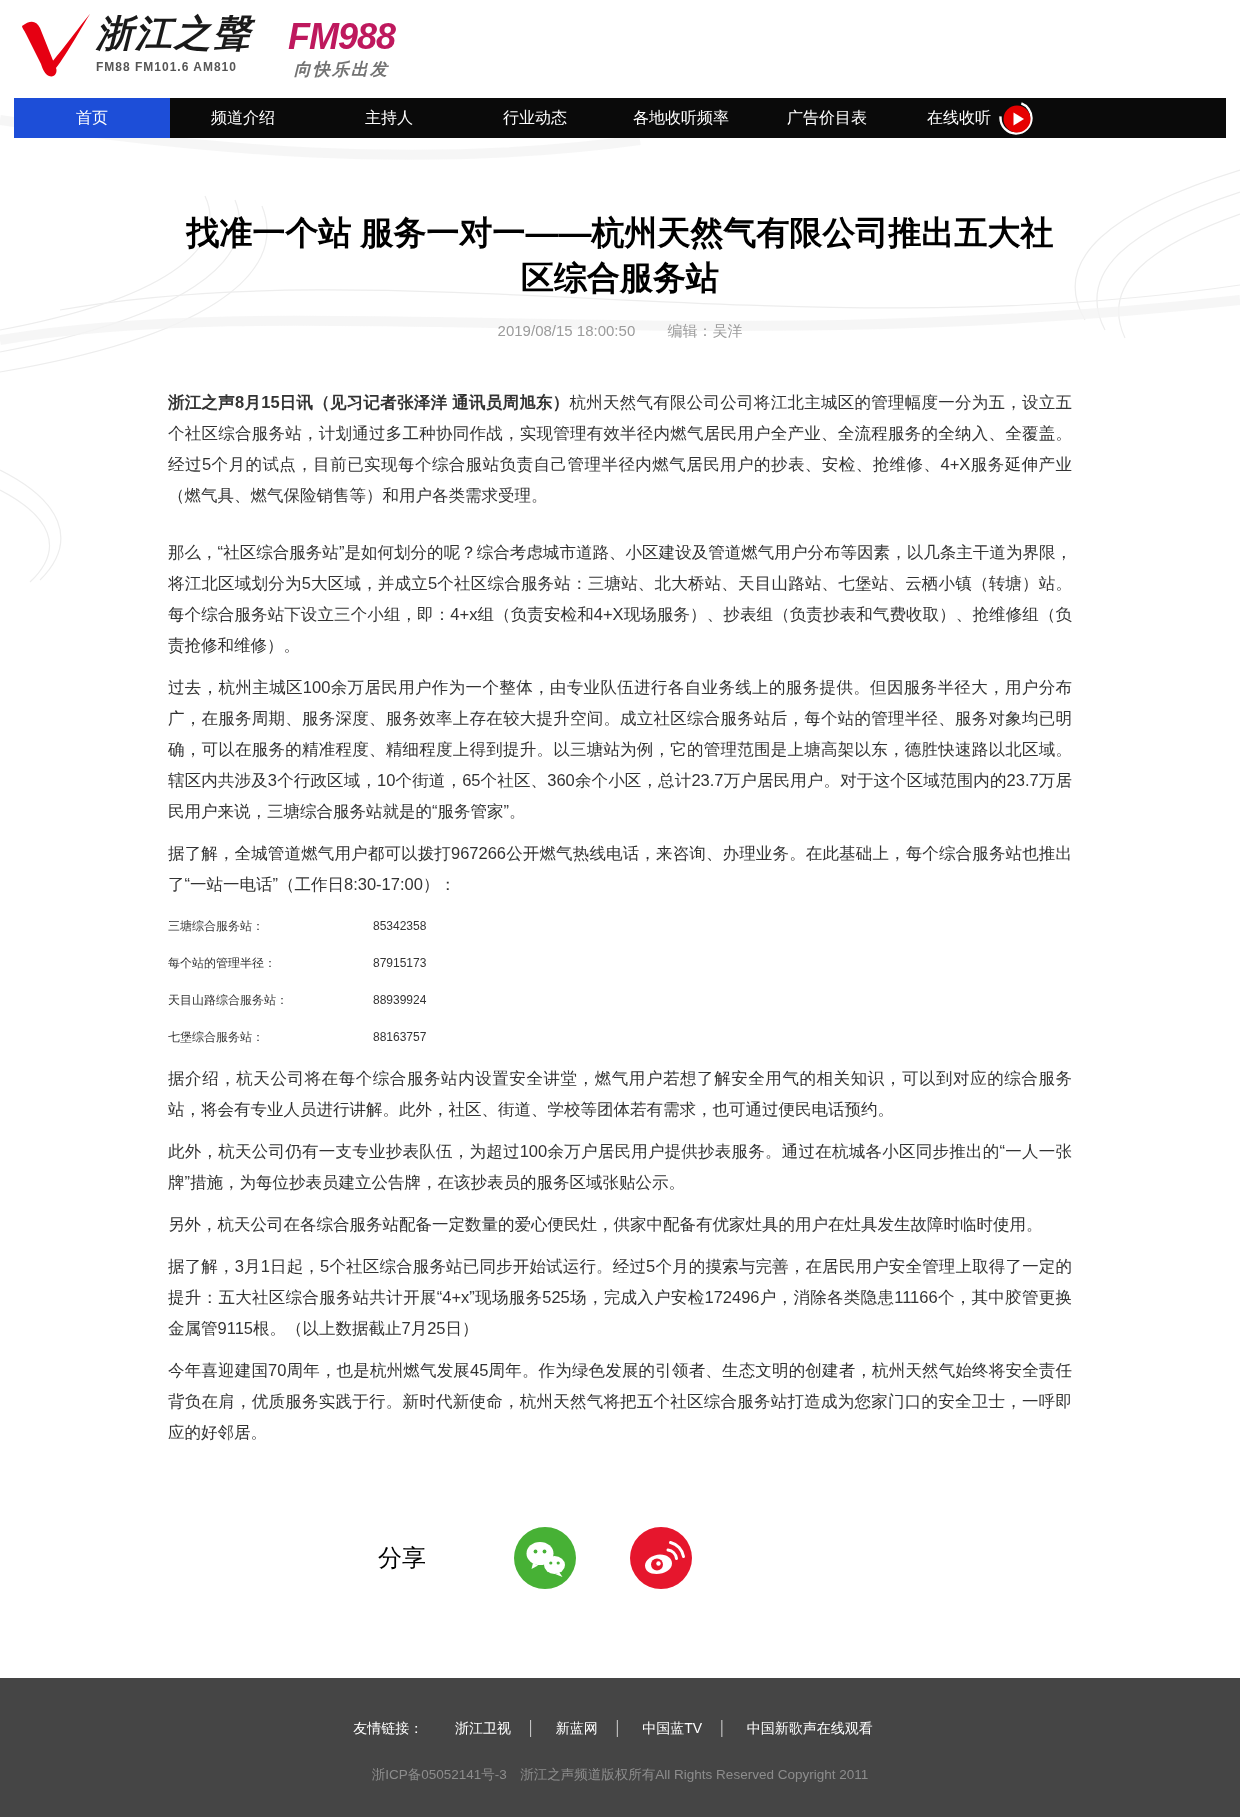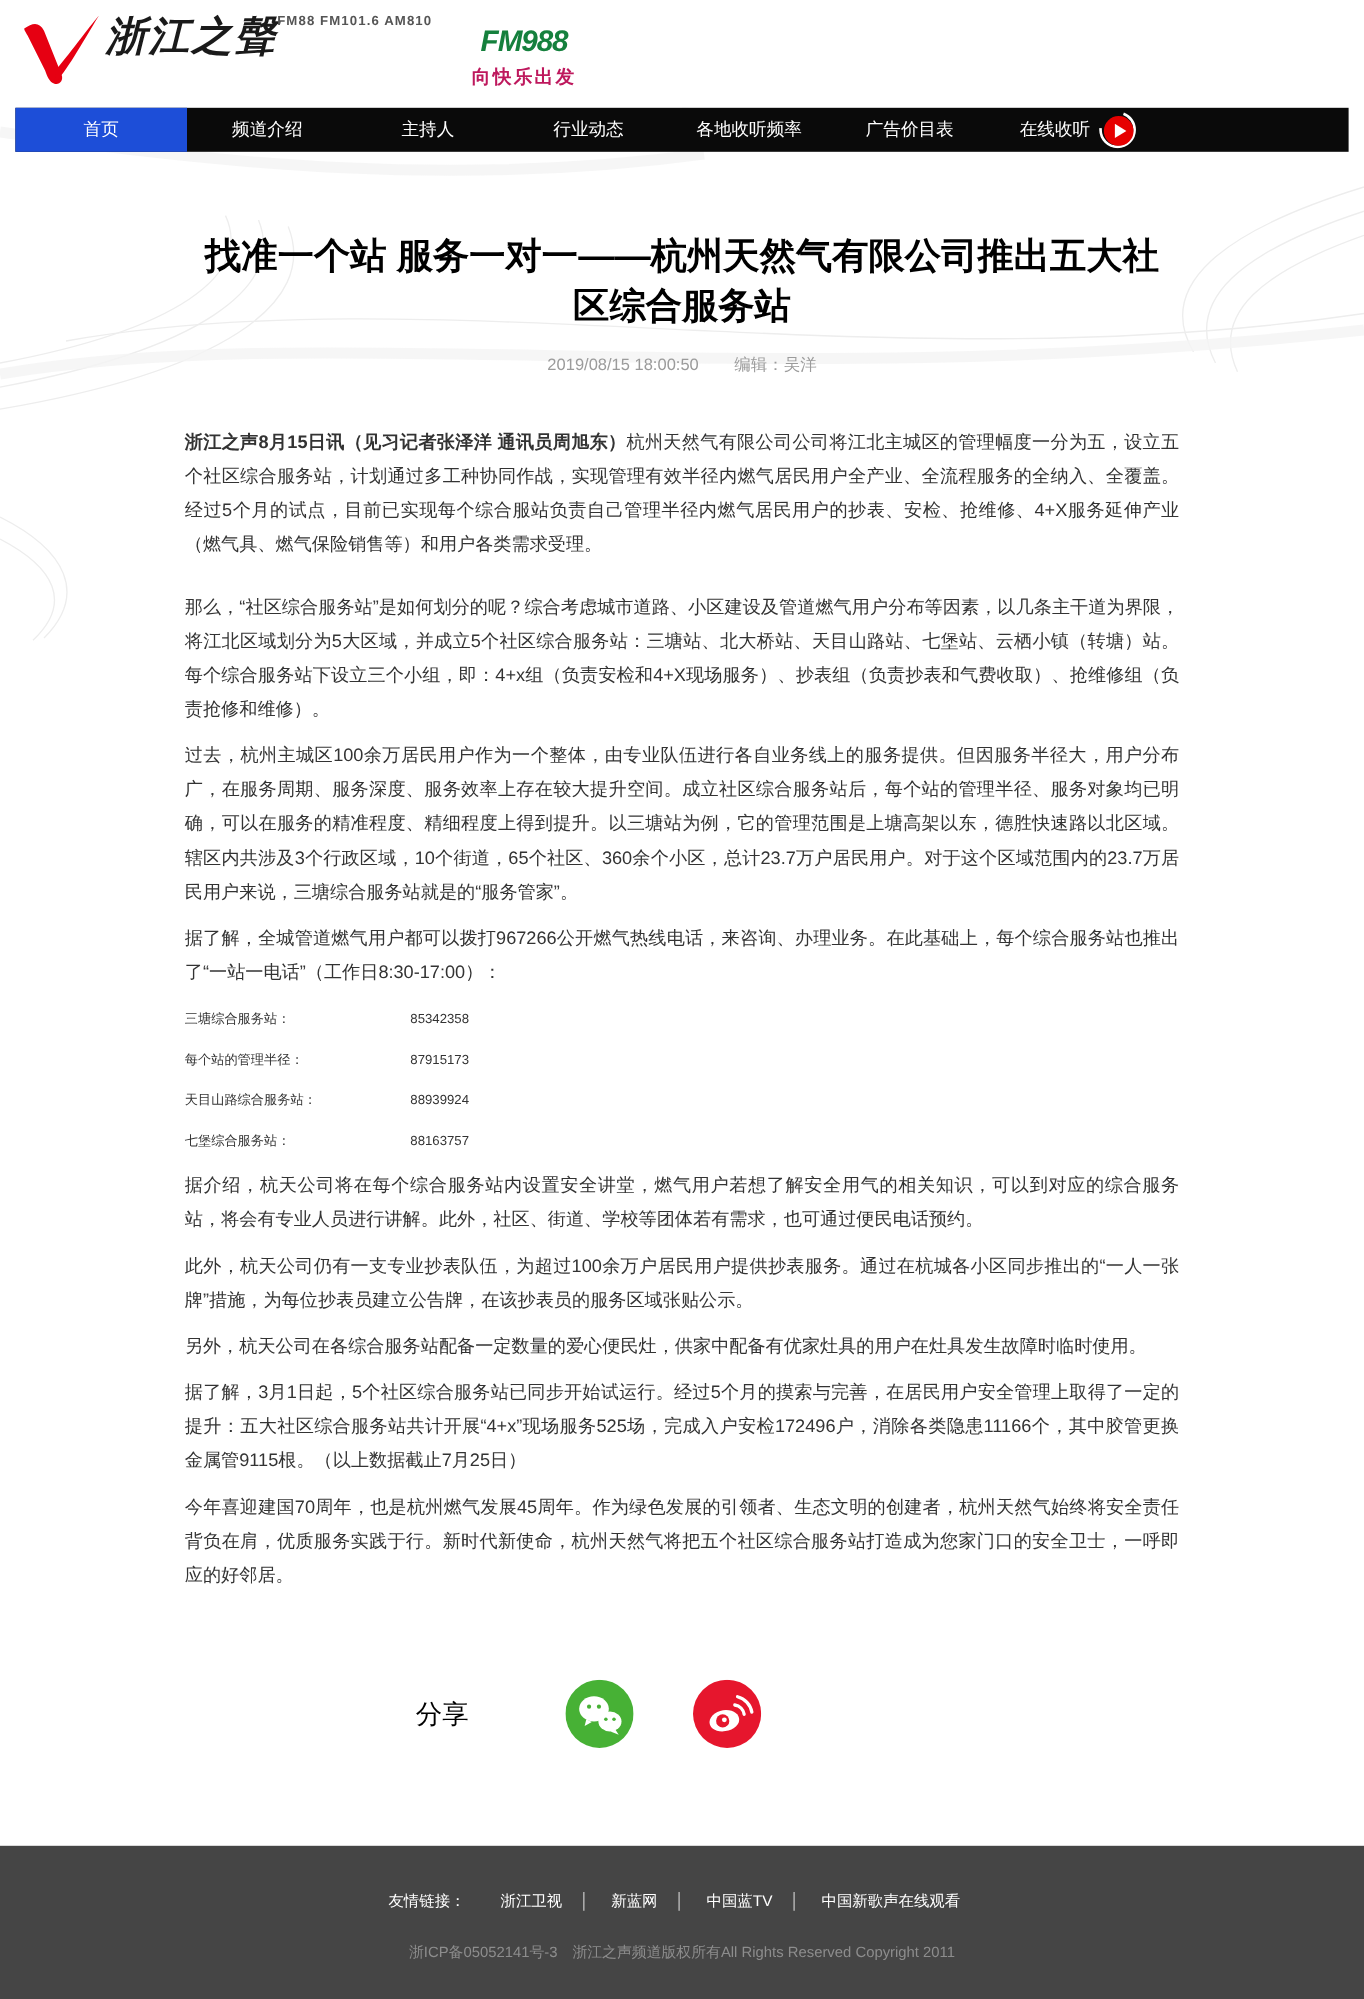--- a/index.html
+++ b/index.html
@@ -11,29 +11,29 @@
   }
   .page { width:1240px; position:relative; background:#fff; overflow:hidden; }
 
   
   .deco { position:absolute; top:0; left:0; pointer-events:none; }
 
   
   .header { position:relative; height:98px; background:#fff; z-index:2; }
   .logo-wrap { position:absolute; left:16px; top:10px; display:flex; align-items:flex-start; cursor:pointer; }
   .vmark { width:78px; height:72px; margin-right:2px; }
-  .station-block { display:flex; flex-direction:row;justify-content:flex-end; }
+  .station-block { display:flex; flex-direction:column;justify-content:flex-end; }
   .station-name {
     font-size:37px; font-weight:bold; font-style:italic; color:#1a1a1a;
     letter-spacing:2px; line-height:48px; font-family:"Liberation Serif","DejaVu Serif",serif;
   }
   .station-freq { font-size:12px; font-weight:bold; color:#555; letter-spacing:1px; margin-top:2px; }
   .fm-block { margin-left:36px; margin-top:8px; display:flex; flex-direction:column; align-items:center; }
-  .fm-name { font-size:27px; font-weight:bold; font-style:italic; color:#15803d; letter-spacing:-1px; line-height:38px; }
-  .fm-slogan { font-size:17px; color:#be185d; font-weight:bold; margin-top:2px; letter-spacing:2px; }
+  .fm-name { font-size:36px; font-weight:bold; font-style:italic; color:#be185d; letter-spacing:-1px; line-height:38px; }
+  .fm-slogan { font-size:17px; color:#737373; font-style:italic; font-weight:bold; margin-top:2px; letter-spacing:2px; }
 
   
   .navbar {
     position:relative; z-index:3;
     margin:0 14px; height:40px; background:#0a0a0a;
     display:flex; align-items:stretch;
   }
   .nav-item {
     display:flex; align-items:center; justify-content:center;
     width:146px; color:#fff; font-size:16px; text-decoration:none; cursor:pointer;

